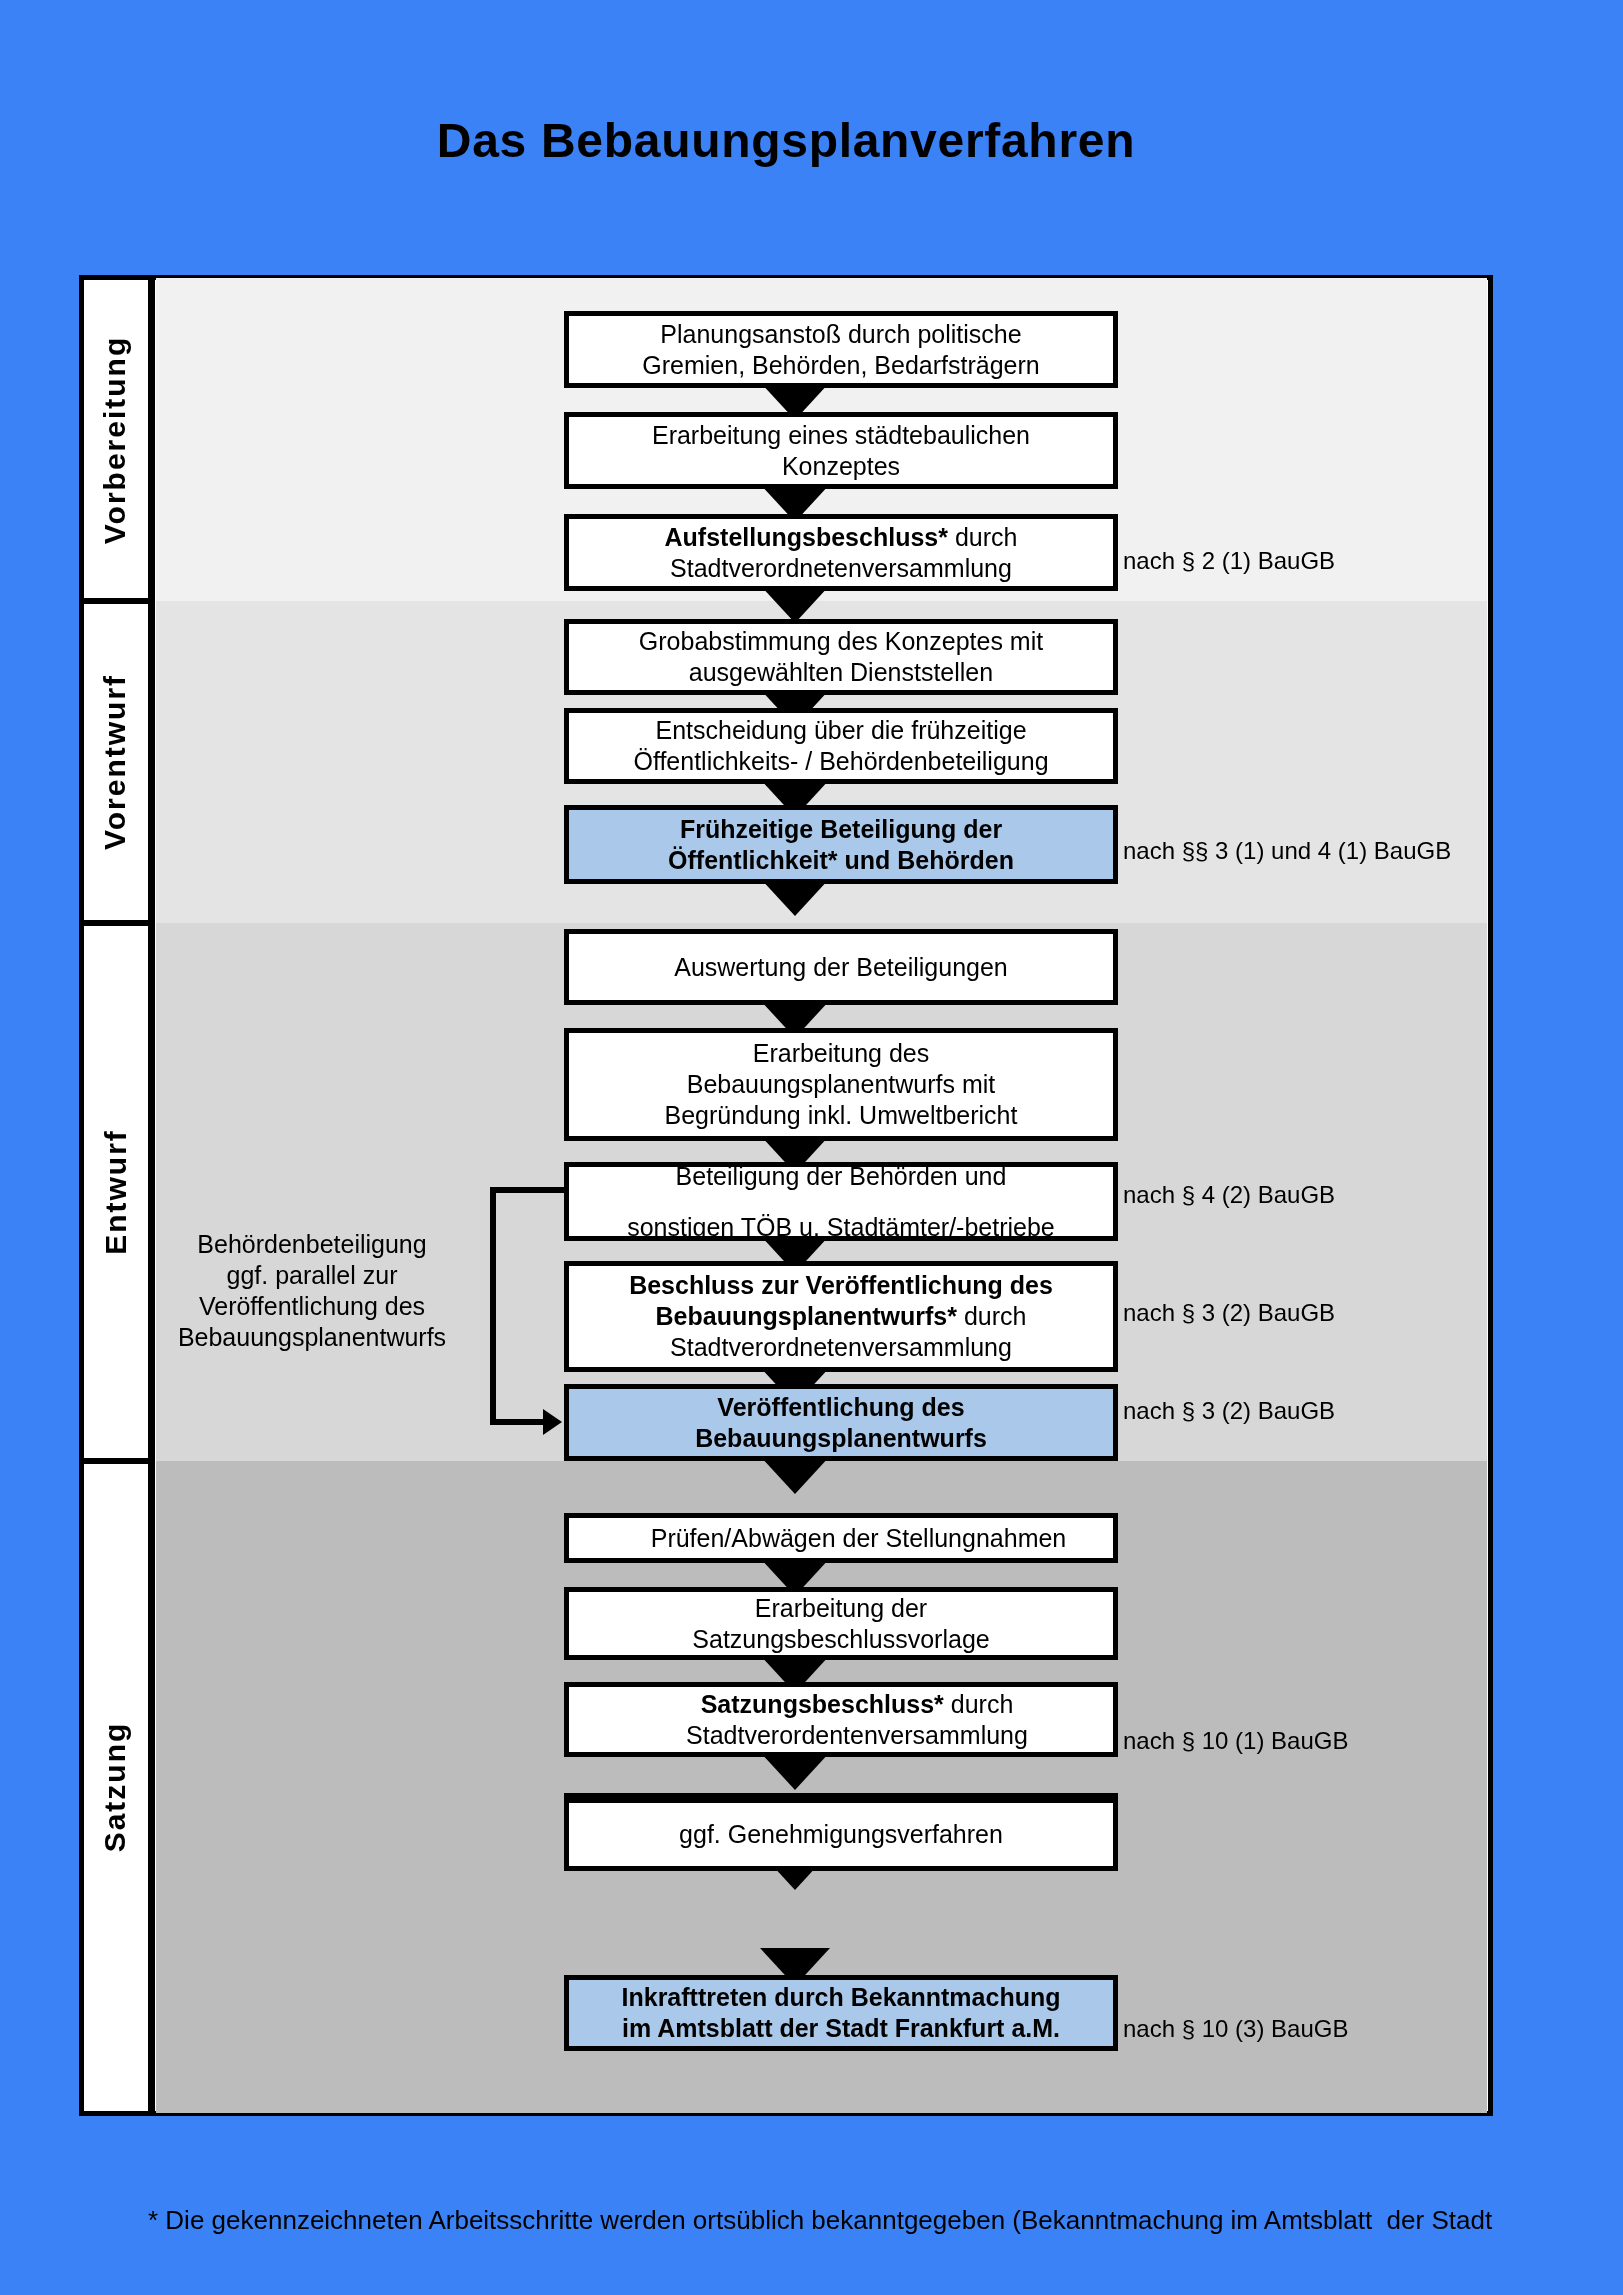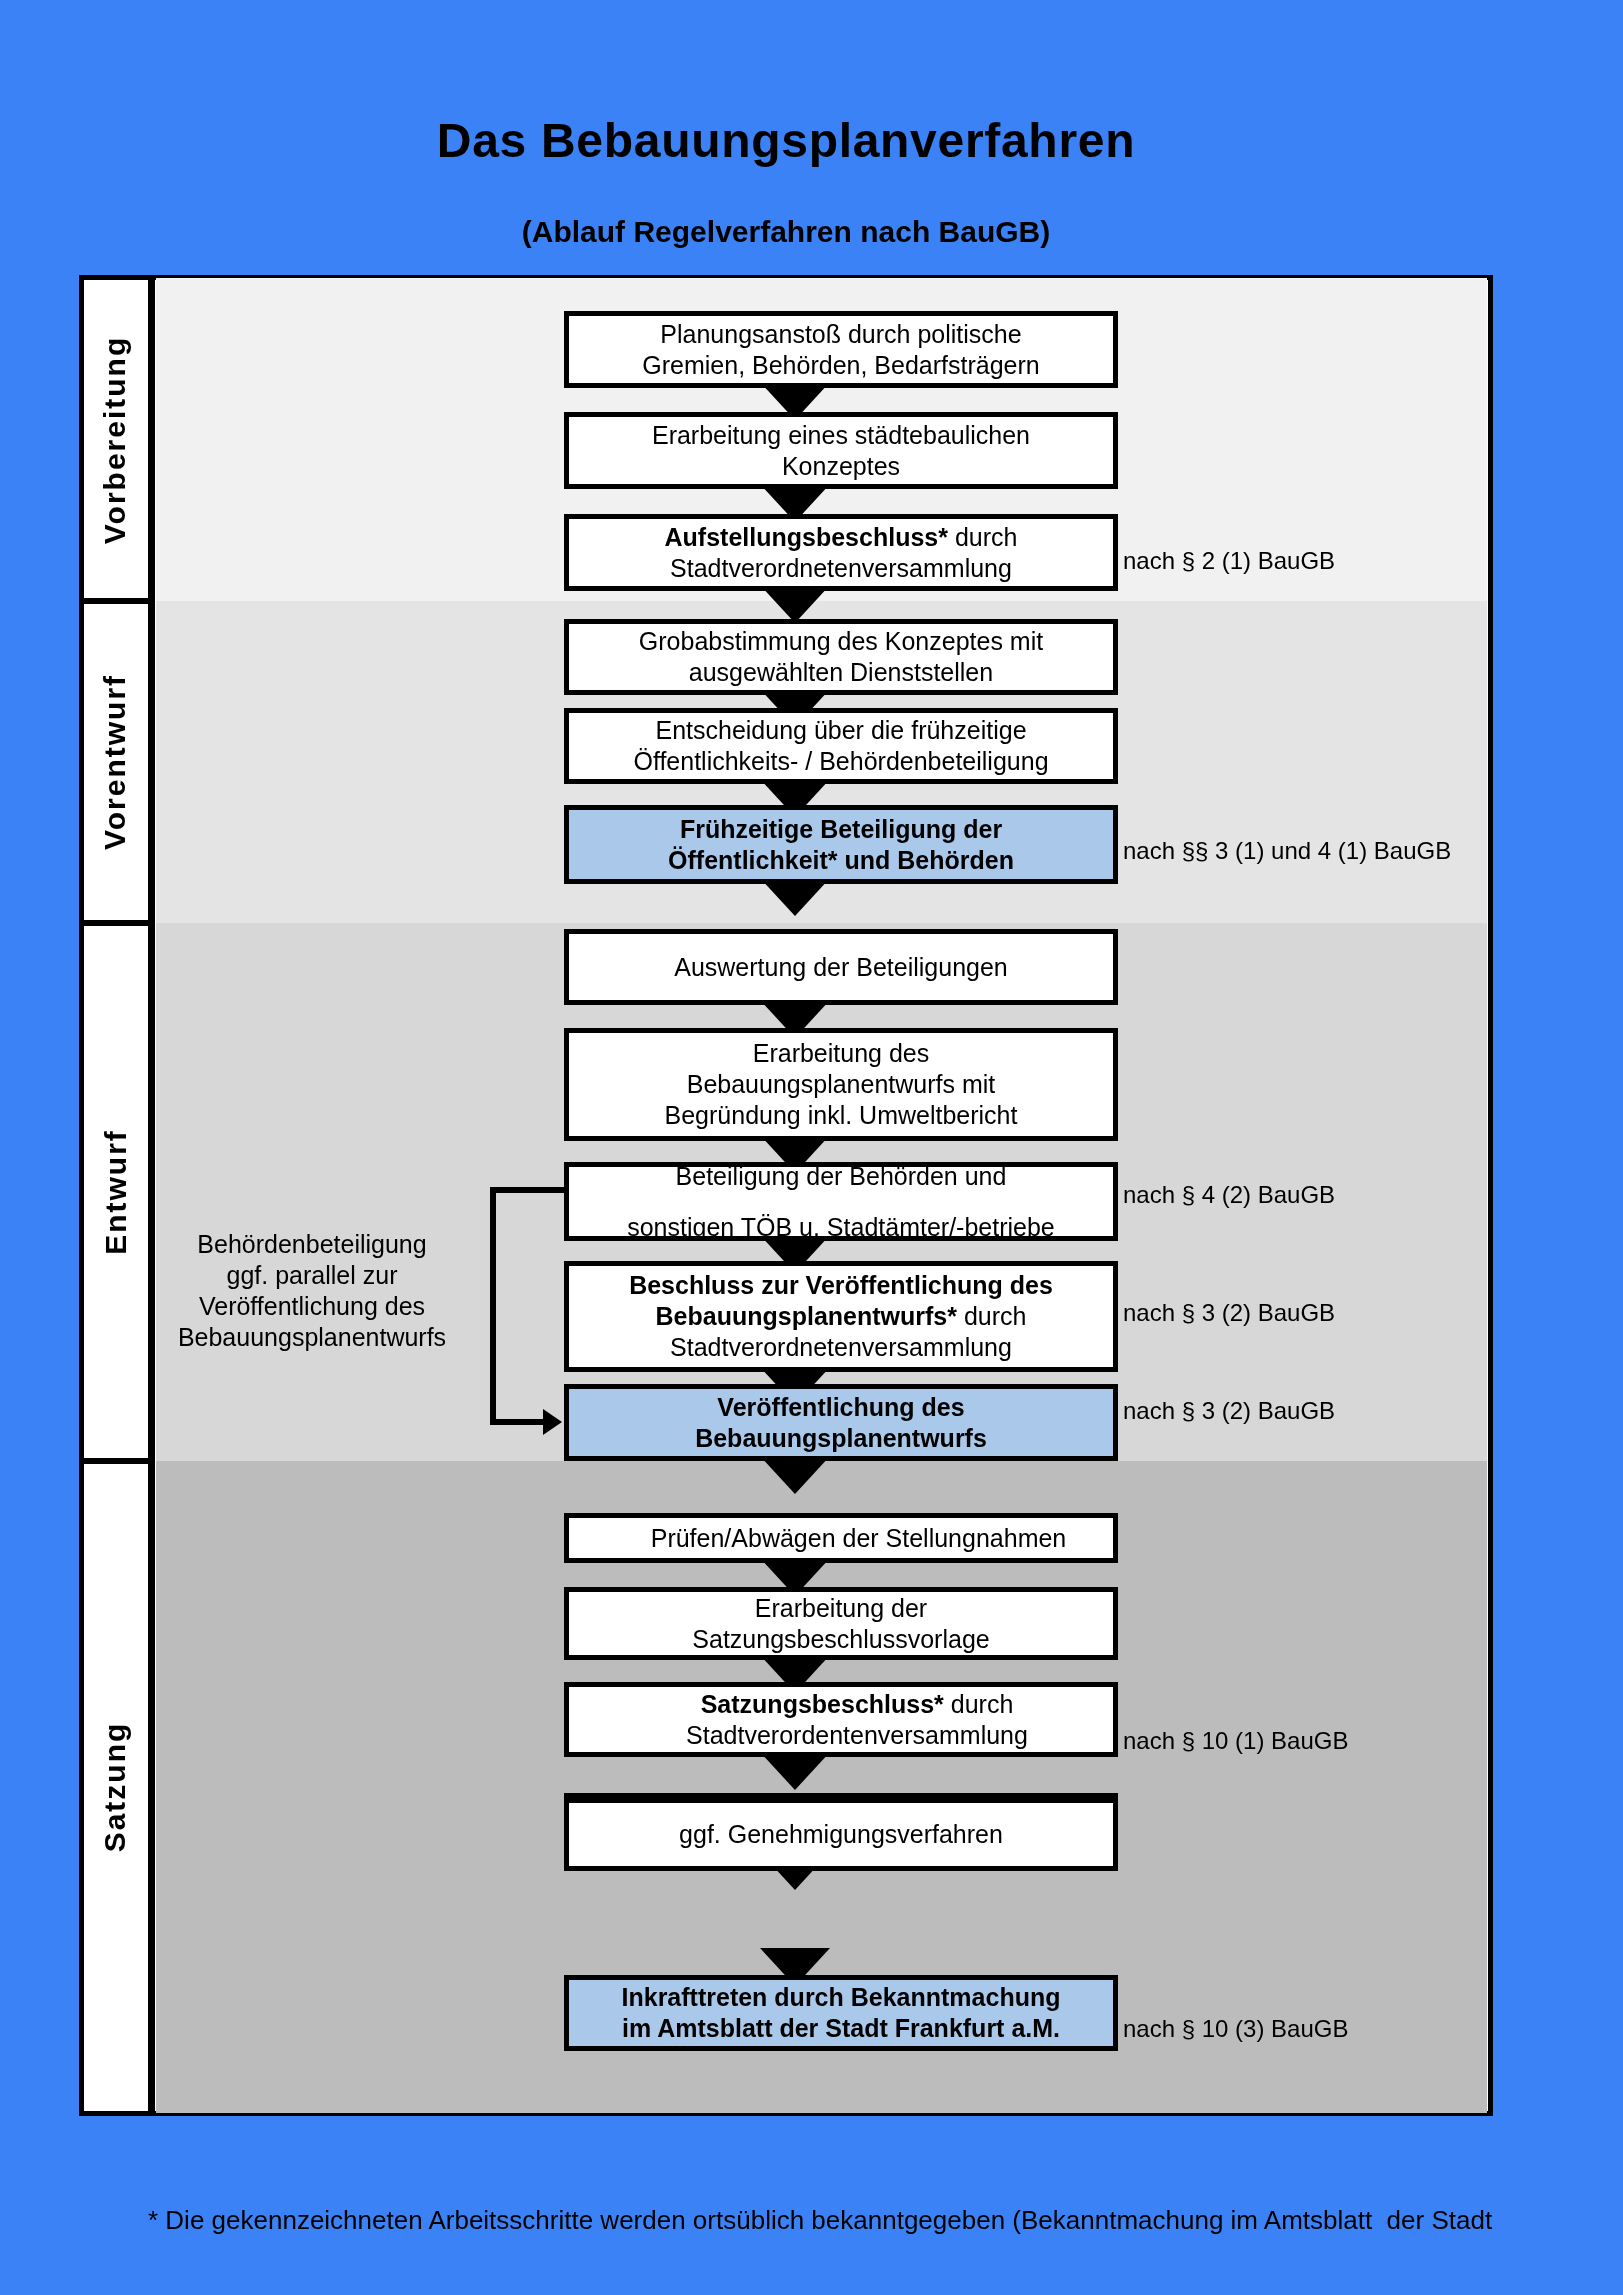--- a/index.html
+++ b/index.html
@@ -60,21 +60,20 @@
     position:absolute;left:148px;top:2135px;width:1401px;
     font-size:26px;line-height:34px;white-space:pre-wrap;
   }
 </style>
 </head>
 <body>
 
 <div id="page">
 
   <div class="title">Das Bebauungsplanverfahren</div>
-  <div class="subtitle">(Ablauf Regelverfahren nach BauGB)</div>
 
   <div id="frame"></div>
 
   <div id="layers">
       <div class="section-bg" style="top: 278px; height: 323px; background: rgb(241, 241, 241); z-index: 1;"></div>
       <div class="label-cell" style="top: 278px; height: 323px; z-index: 2;">
         <span>Vorbereitung</span>
       </div>
       <div class="section-bg" style="top: 601px; height: 322px; background: rgb(228, 228, 228); z-index: 1;"></div>
       <div class="label-cell" style="top: 601px; height: 322px; z-index: 2;">

